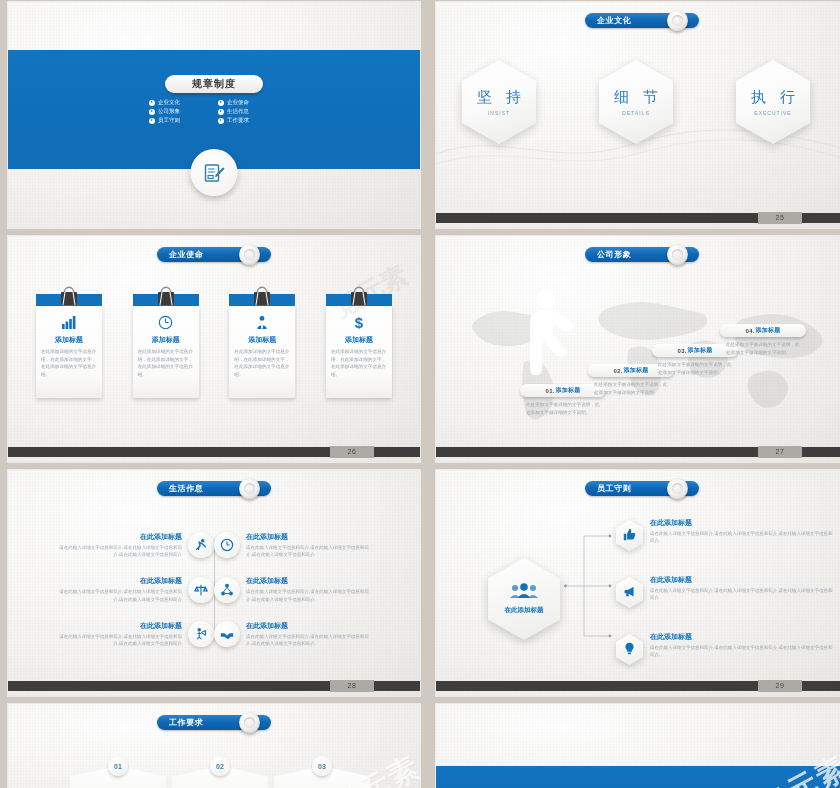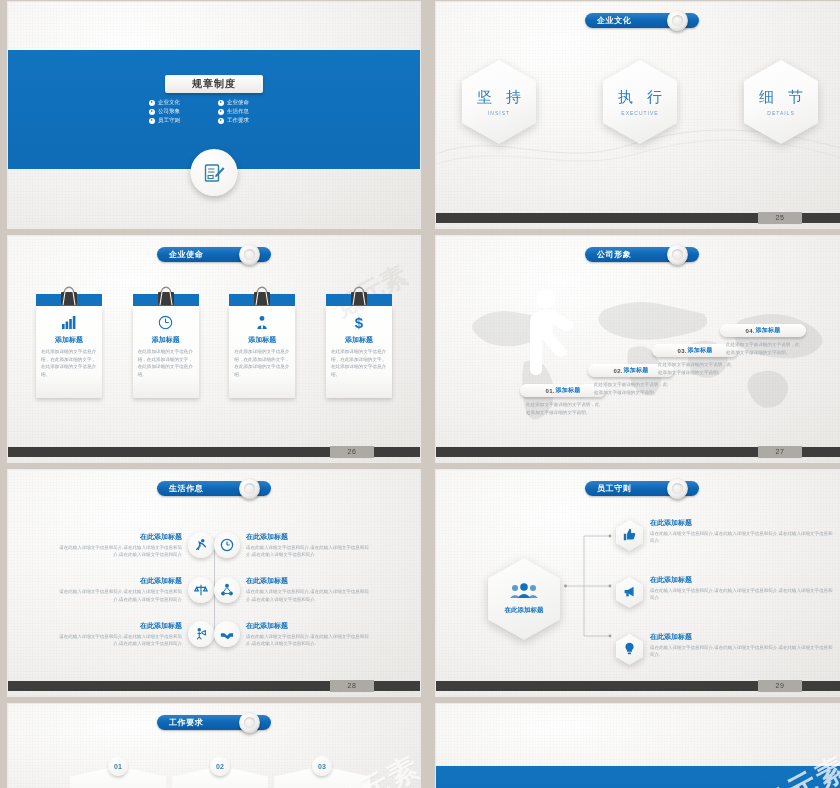--- a/index.html
+++ b/index.html
@@ -61,21 +61,21 @@
     background:radial-gradient(circle at 40% 35%,#fafafa,#e3e1de);
     box-shadow:inset 0 1px 2px rgba(0,0,0,.18);
   }
   
   .cover-band{
     position:absolute; left:0; right:0; top:48px; height:119px;
     background:linear-gradient(180deg,#1273be 0%,#0f6cb7 100%);
   }
   .cover-title{
     position:absolute; left:50%; transform:translateX(-50%); top:73px;
-    width:98px; height:18px; border-radius:2px;
+    width:98px; height:18px; border-radius:9px;
     background:linear-gradient(180deg,#ffffff 0%,#eceae7 100%);
     box-shadow:0 2px 3px rgba(0,0,0,.22);
     text-align:center; line-height:18px; font-size:10px; font-weight:bold; color:#3b3b3b;
     letter-spacing:1px;
   }
   .cover-list{
     position:absolute; left:50%; transform:translateX(-50%); top:97px;
     width:130px; display:grid; grid-template-columns:1fr 1fr; gap:2px 8px;
   }
   .cover-list .it{ display:flex; align-items:center; gap:3px; font-size:5.5px; color:#eaf3fb;}
@@ -88,21 +88,21 @@
     border-left:2.6px solid #1272bd; border-top:1.6px solid transparent; border-bottom:1.6px solid transparent;
   }
   .cover-circle{
     position:absolute; left:50%; transform:translateX(-50%); bottom:32px;
     width:47px; height:47px; border-radius:50%;
     background:radial-gradient(circle at 38% 30%,#ffffff,#f2f1ef);
     box-shadow:0 3px 6px rgba(0,0,0,.22);
     display:flex; align-items:center; justify-content:center;
   }
   
-  .hexrow{ position:absolute; left:26px; right:30px; top:58px; display:flex; justify-content:space-between;}
+  .hexrow{ position:absolute; left:26px; right:38px; top:58px; display:flex; justify-content:space-between;}
   .hex{
     width:74px; height:84px; position:relative;
     display:flex; flex-direction:column; align-items:center; justify-content:center;
     filter:drop-shadow(0 3px 4px rgba(0,0,0,.16));
   }
   .hex .body{
     position:absolute; inset:0;
     background:linear-gradient(160deg,#ffffff 0%,#fbfbfb 45%,#ececea 100%);
     clip-path:polygon(50% 0%,100% 25%,100% 75%,50% 100%,0% 75%,0% 25%);
   }
@@ -259,27 +259,27 @@
       <path d="M0 44 C70 22, 130 54, 200 34 S330 14, 412 40" fill="none" stroke="#cecbc8" stroke-width="0.6"></path>
     </svg>
     <div class="hexrow">
       <div class="hex">
           <span class="body"></span>
         <span class="cn">坚 持</span>
         <span class="en">INSIST</span>
         </div>
       <div class="hex">
           <span class="body"></span>
+        <span class="cn">细 节</span>
+        <span class="en">DETAILS</span>
+        </div>
+      <div class="hex">
+          <span class="body"></span>
         <span class="cn">执 行</span>
         <span class="en">EXECUTIVE</span>
-        </div>
-      <div class="hex">
-          <span class="body"></span>
-        <span class="cn">细 节</span>
-        <span class="en">DETAILS</span>
         </div>
     </div>
     <div class="footer">
       <span class="pg">25</span>
       <span class="tail"></span>
     </div>
   </div>
 
   <div class="slide">
     <div class="noise"></div>

